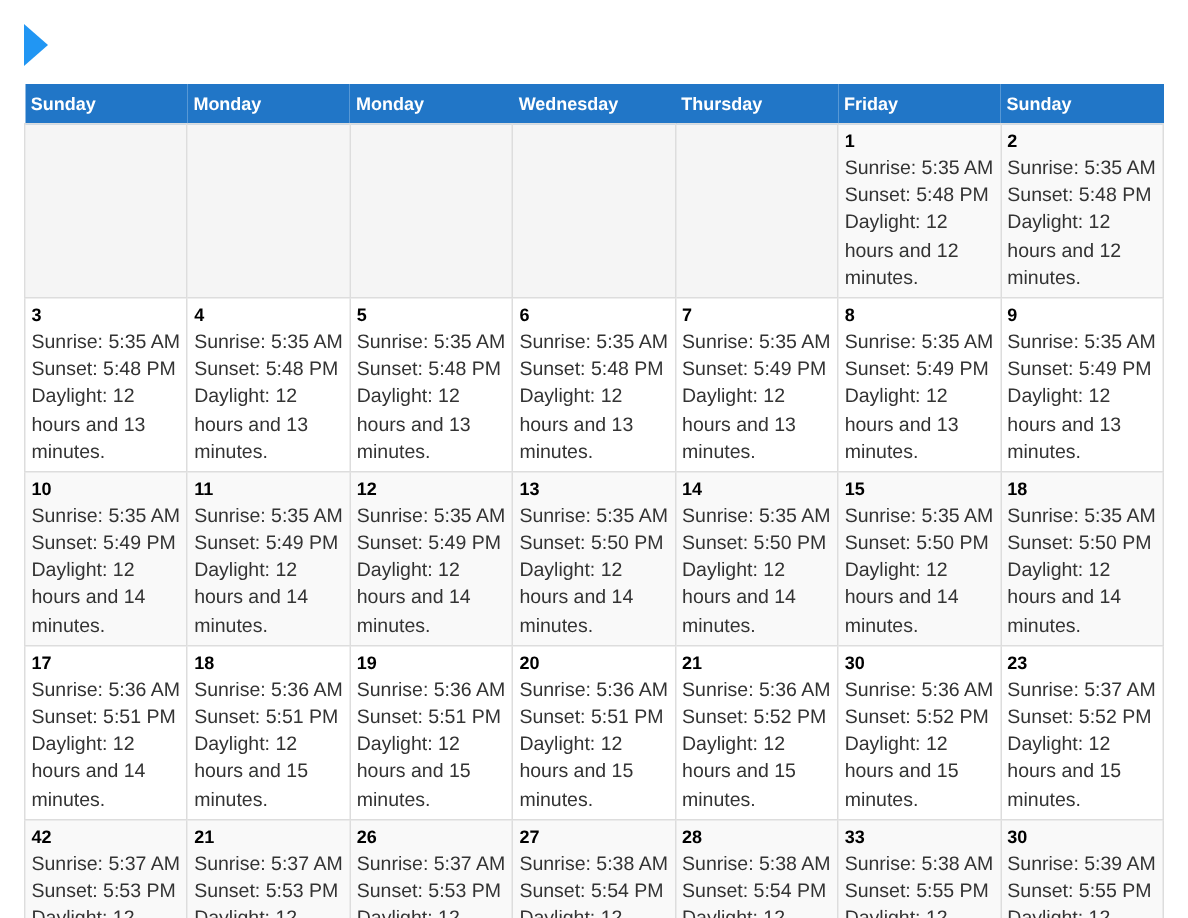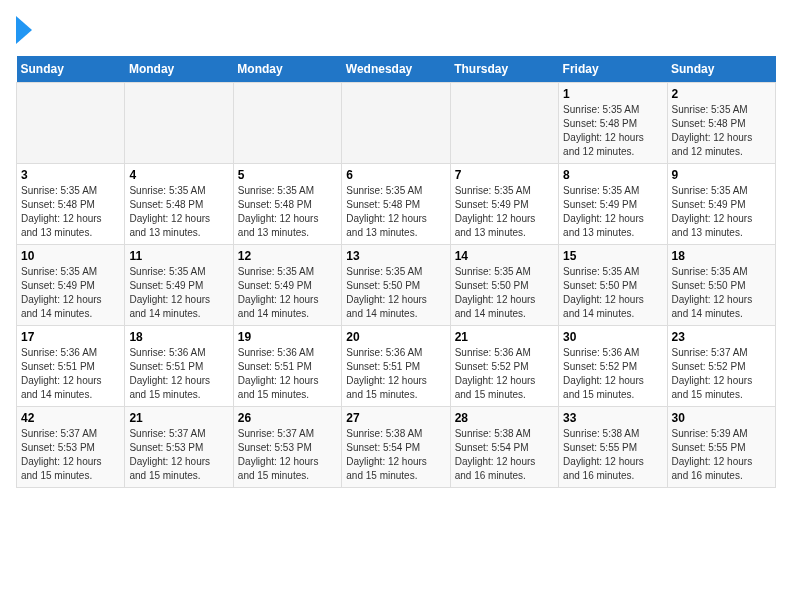--- a/index.html
+++ b/index.html
@@ -57,21 +57,21 @@
     tbody tr:nth-child(odd) td {
       background: #f9f9f9;
     }
     .day-number {
       font-weight: bold;
       font-size: 12px;
       display: block;
       margin-bottom: 2px;
     }
     .day-info {
-      font-size: 10px;
+      font-size: 13px;
       color: #333;
       line-height: 1.4;
     }
     .empty-cell {
       background: #f5f5f5 !important;
     }
   </style>
 </head>
 <body>
 

